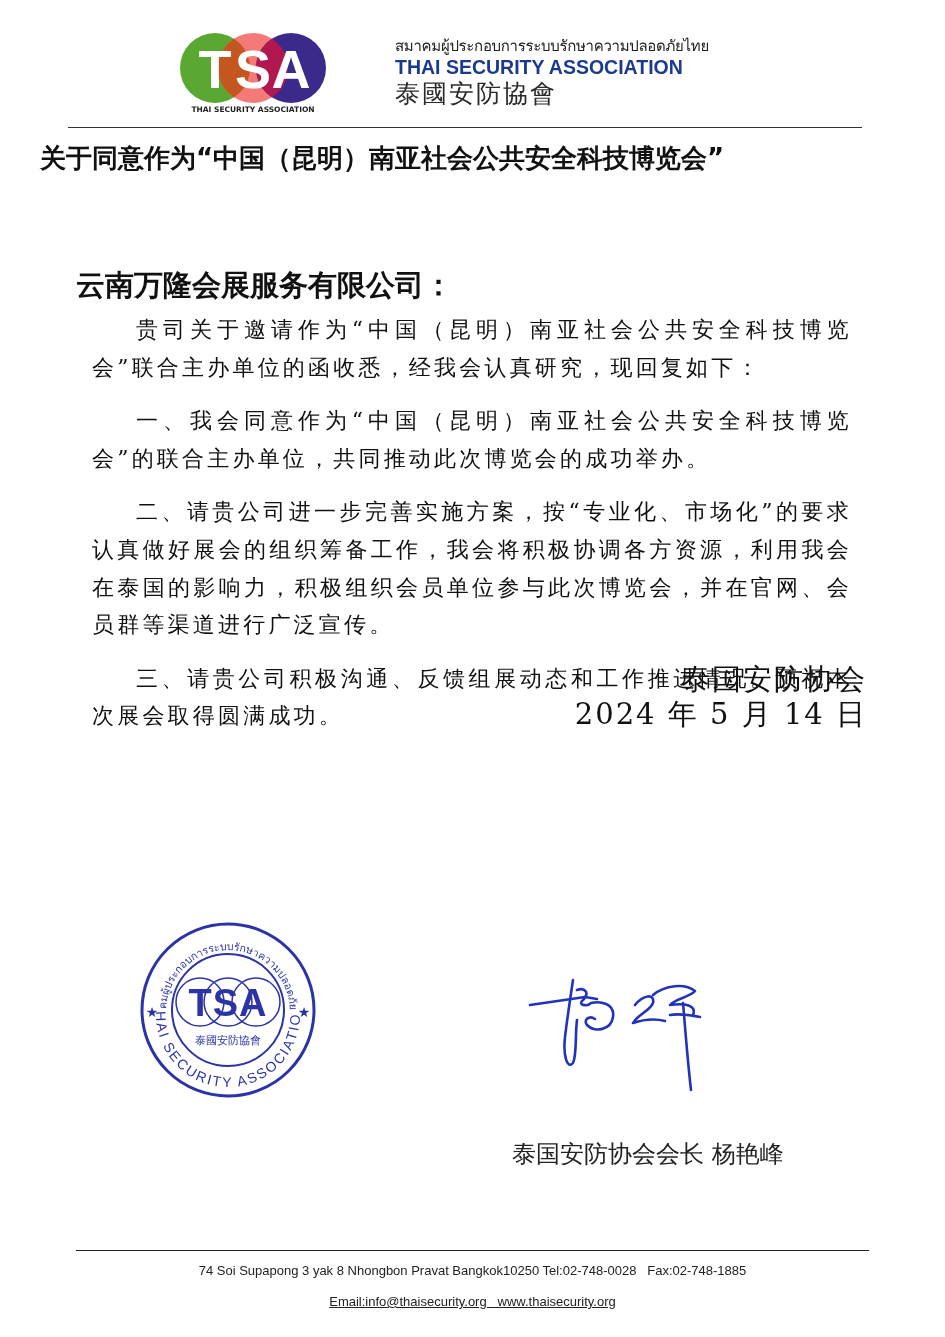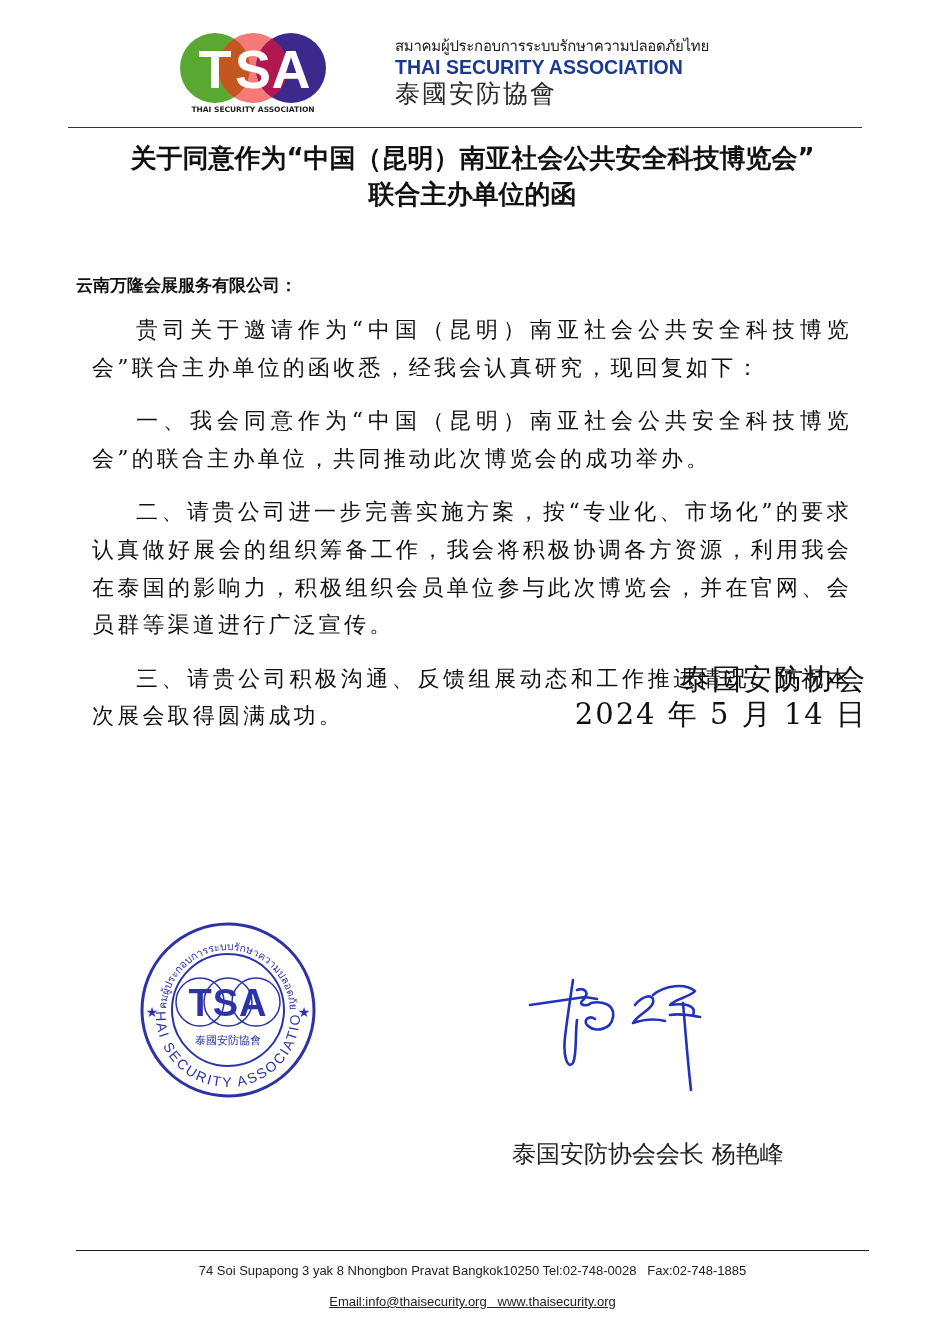--- a/index.html
+++ b/index.html
@@ -39,34 +39,34 @@
       white-space: nowrap;
     }
     .head-rule {
       left: 68px; top: 127px; width: 794px; height: 0;
       border-top: 1.5px solid #333;
     }
 
     
     .title {
       left: 40px; top: 140px; width: 865px;
-      text-align: center;
+      text-align: left;
       font-family: "DejaVu Sans", sans-serif;
       font-weight: bold;
       font-size: 26px;
       line-height: 36px;
       color: #111;
     }
 
     
     .salutation {
       left: 76px; top: 270px;
       font-family: "DejaVu Sans", sans-serif;
       font-weight: bold;
-      font-size: 17px;
+      font-size: 29px;
       line-height: 30px;
     }
     .body-text {
       left: 76px; top: 295px; width: 792px;
       font-size: 22px;
       line-height: 37.6px;
       letter-spacing: 3.2px;
       text-align: justify;
     }
     .body-text p {
@@ -137,21 +137,20 @@
 <div class="abs org-names">
   <div class="org-thai">สมาคมผู้ประกอบการระบบรักษาความปลอดภัยไทย</div>
   <div class="org-en">THAI SECURITY ASSOCIATION</div>
   <div class="org-zh">泰國安防協會</div>
 </div>
 
 <div class="abs head-rule"></div>
 
 <div class="abs title">
   <div>关于同意作为“中国（昆明）南亚社会公共安全科技博览会”</div>
-  <div>联合主办单位的函</div>
 </div>
 
 <div class="abs salutation">云南万隆会展服务有限公司：</div>
 
 <div class="abs body-text">
   <p>贵司关于邀请作为“中国（昆明）南亚社会公共安全科技博览会”联合主办单位的函收悉，经我会认真研究，现回复如下：</p>
   <p>一、我会同意作为“中国（昆明）南亚社会公共安全科技博览会”的联合主办单位，共同推动此次博览会的成功举办。</p>
   <p>二、请贵公司进一步完善实施方案，按“专业化、市场化”的要求认真做好展会的组织筹备工作，我会将积极协调各方资源，利用我会在泰国的影响力，积极组织会员单位参与此次博览会，并在官网、会员群等渠道进行广泛宣传。</p>
   <p>三、请贵公司积极沟通、反馈组展动态和工作推进情况。预祝本次展会取得圆满成功。</p>
 </div>

